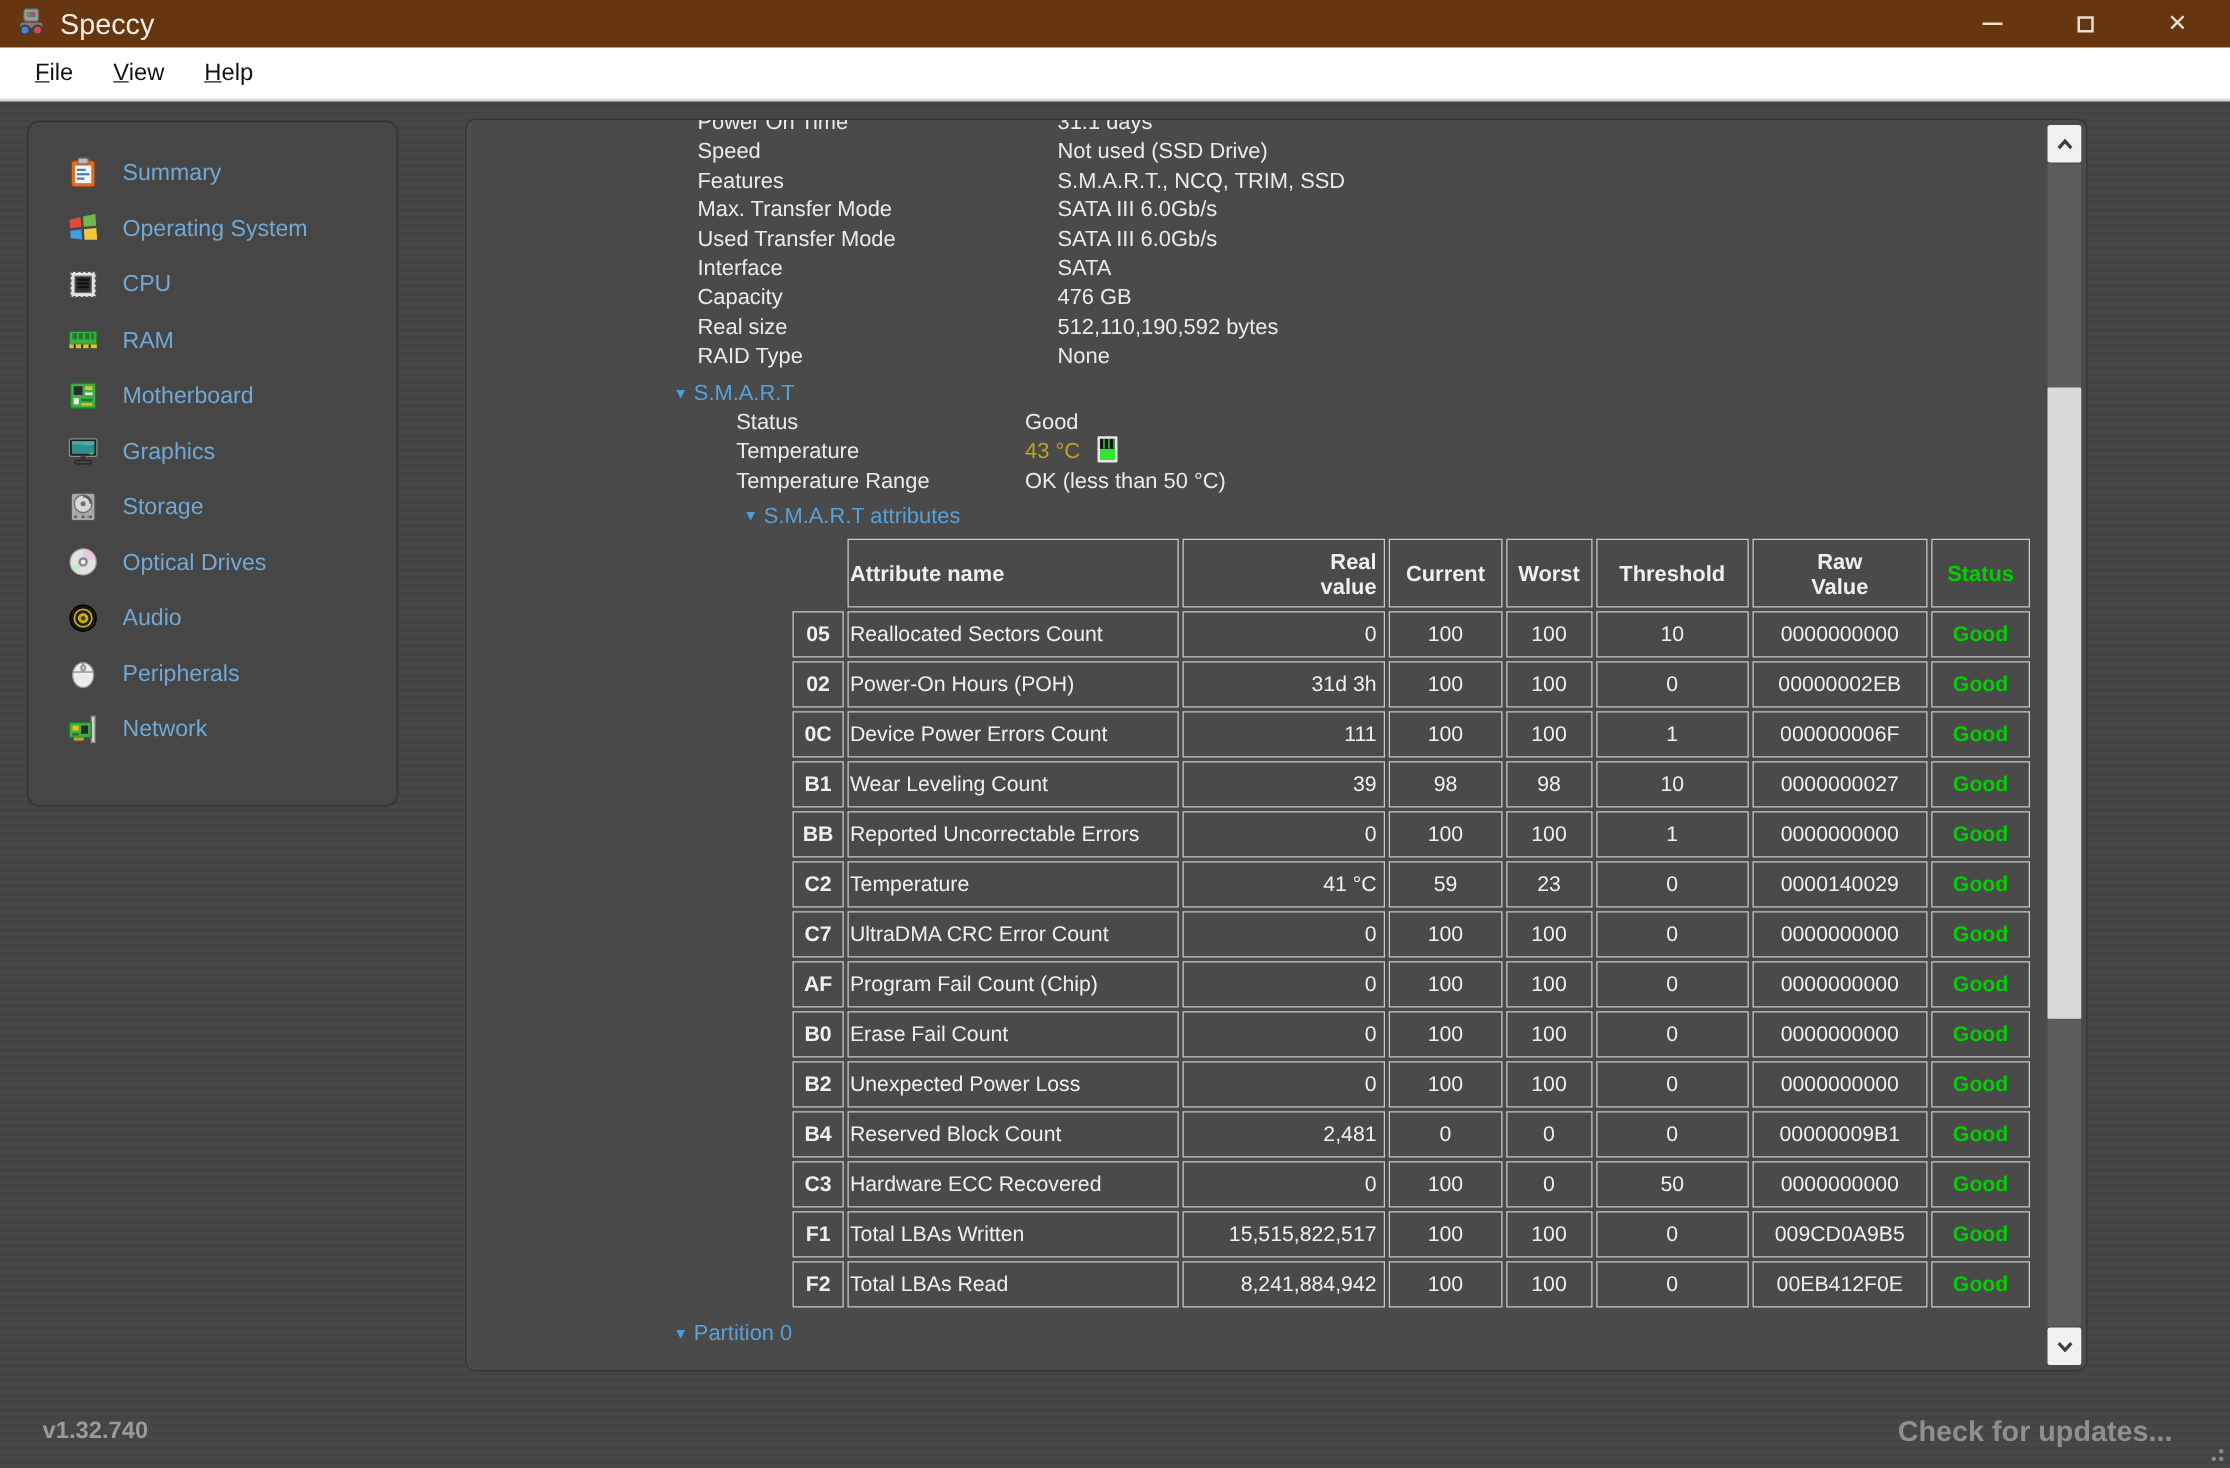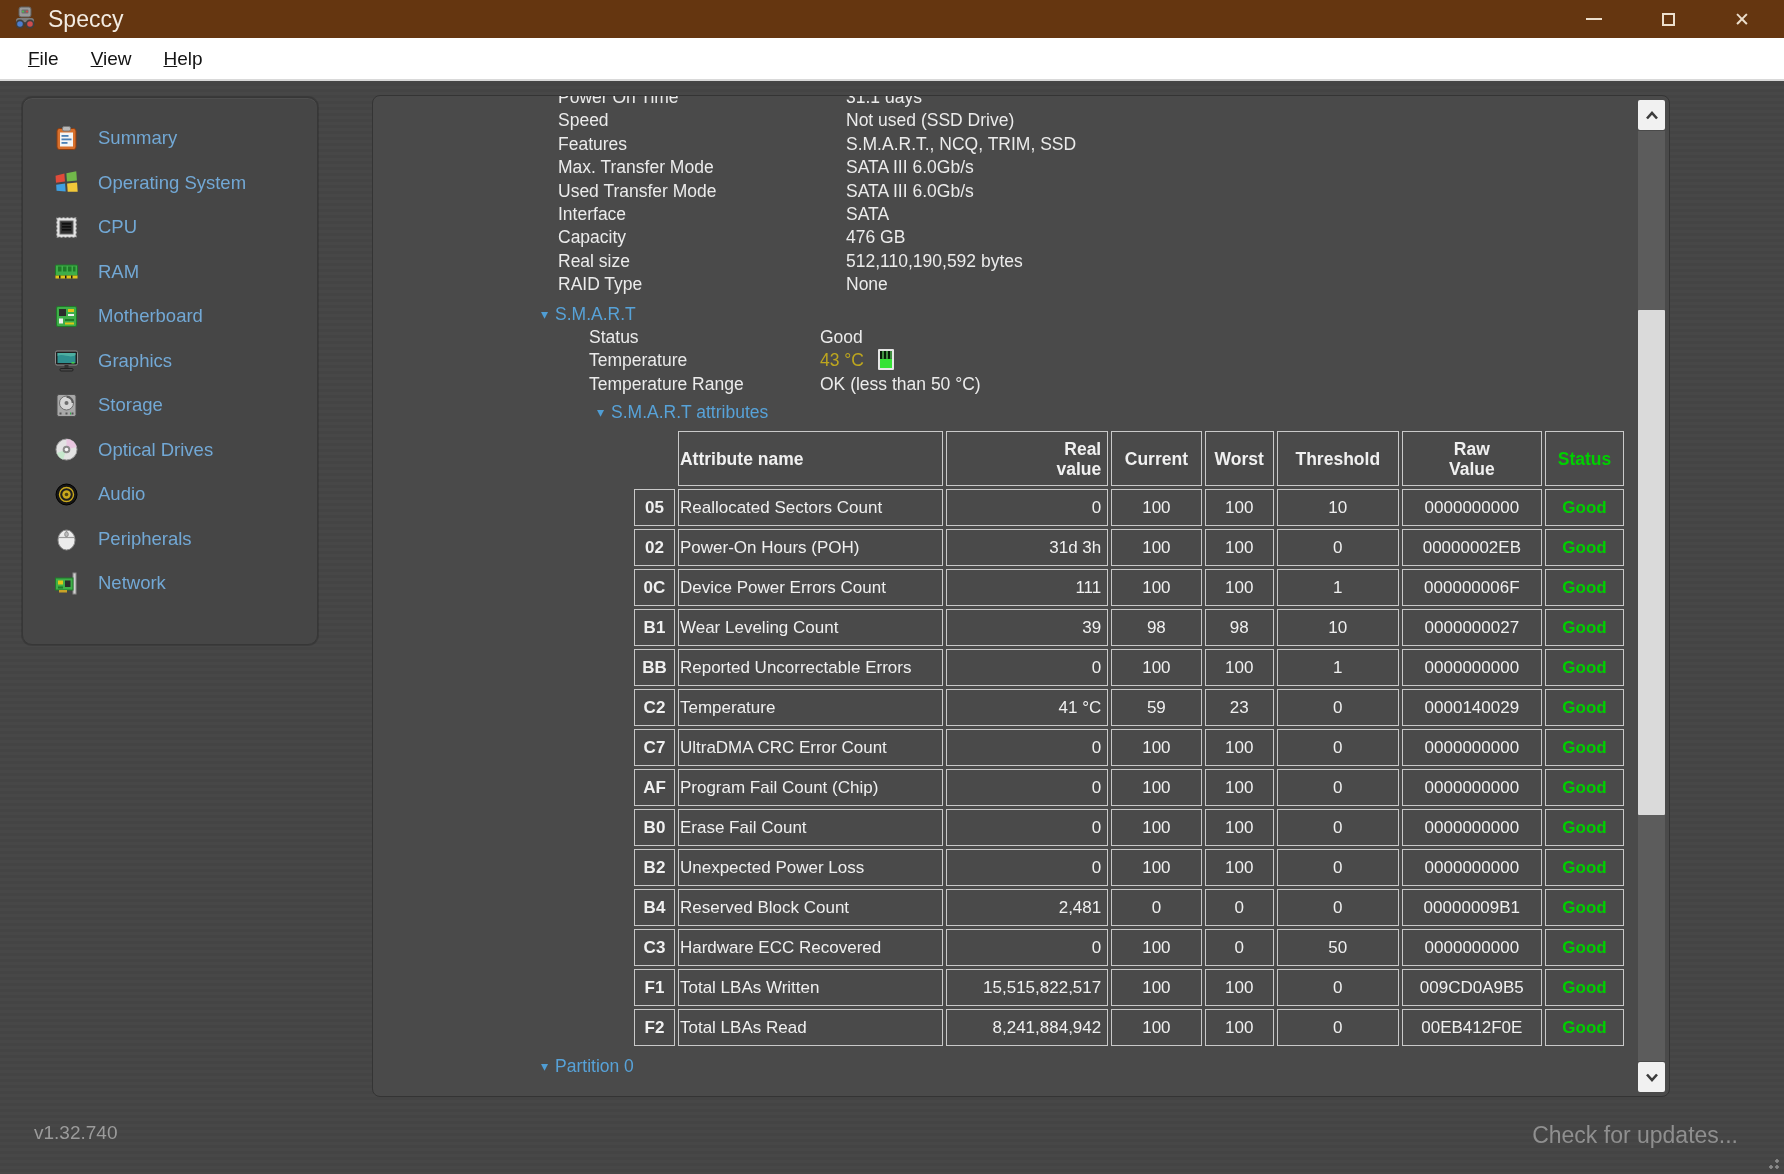--- a/index.html
+++ b/index.html
@@ -73,21 +73,21 @@
   
   .vscroll { position:absolute; top:4px; right:4px; width:27px; bottom:4px; }
   .v-track { position:absolute; left:0; right:0; top:31px; bottom:31px; background:#5c5c5c; }
   .v-btn { position:absolute; left:0; width:27px; height:30px; background:#f1f1f1; border-radius:2px;
            display:flex; align-items:center; justify-content:center; cursor:pointer; }
   .v-btn.up { top:0; } .v-btn.down { bottom:0; }
   .v-thumb { position:absolute; left:0; width:27px; top:210px; height:505px; background:#dadada; border-radius:1px; cursor:pointer; }
 
   
   .statusbar { position:absolute; left:0; bottom:0; width:1784px; height:52px; display:flex;
-               align-items:flex-start; justify-content:space-between; padding:0 46px 6px 34px; }
+               align-items:center; justify-content:space-between; padding:0 46px 6px 34px;font-weight:bold; }
   .version { color:#9b9b9b; font-size:19px; }
   .updates { color:#8f8f8f; font-size:23px; cursor:pointer; }
   .grip { position:absolute; right:4px; bottom:4px; width:16px; height:16px;
           background:
             radial-gradient(circle at 13px 13px, #8a8a8a 1.5px, transparent 2px),
             radial-gradient(circle at 13px 7px,  #8a8a8a 1.5px, transparent 2px),
             radial-gradient(circle at 7px 13px,  #8a8a8a 1.5px, transparent 2px); }
 </style>
 </head>
 <body>

